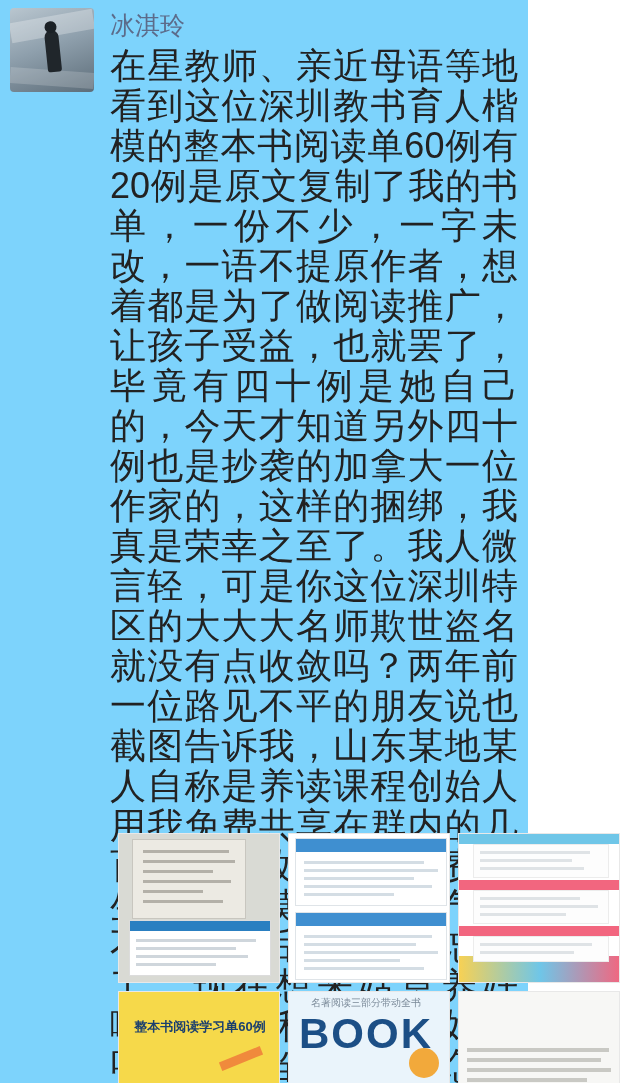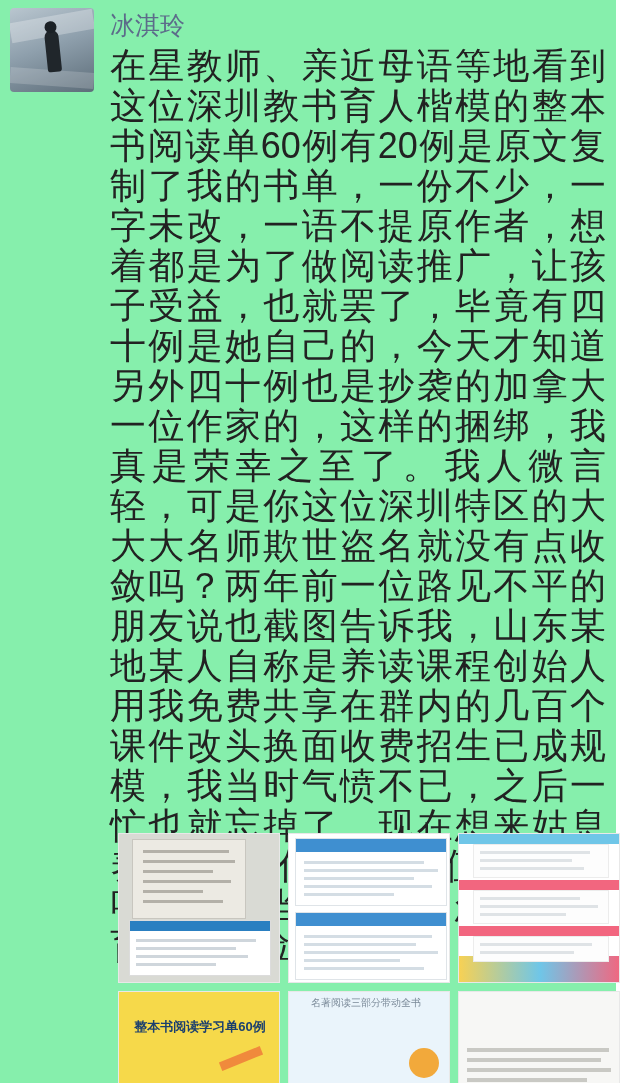--- a/index.html
+++ b/index.html
@@ -8,23 +8,23 @@
     background: #ffffff;
   }
   body {
     width: 640px;
     height: 1083px;
     font-family: "Liberation Sans", sans-serif;
     overflow: hidden;
   }
   .post {
     position: relative;
-    width: 616px;
+    width: 528px;
     height: 1083px;
-    background: #86efac;
+    background: #7dd3fc;
     box-sizing: border-box;
     padding: 8px 10px 0 10px;
   }
   .post-head {
     display: flex;
     align-items: flex-start;
   }
   .avatar {
     width: 84px;
     height: 84px;
@@ -251,20 +251,21 @@
     </div>
 
     <div class="thumb t4">
       <div class="pen"></div>
       <div class="ttl">整本书阅读学习单60例</div>
 
     </div>
 
     <div class="thumb t5">
       <div class="cap">名著阅读三部分带动全书</div>
+      <div class="book">BOOK</div>
       <div class="sun"></div>
 
     </div>
 
     <div class="thumb t6">
       <div class="tline" style="top:56px;width:142px"></div>
       <div class="tline" style="top:66px;width:134px"></div>
       <div class="tline" style="top:76px;width:144px"></div>
       <div class="tline" style="top:86px;width:120px"></div>
 

